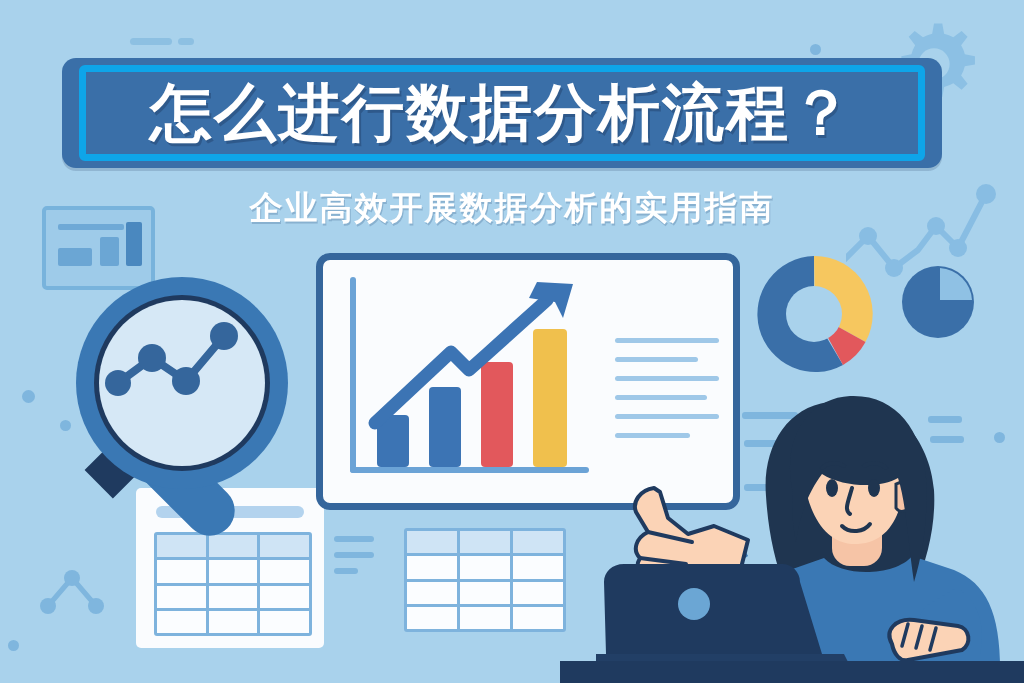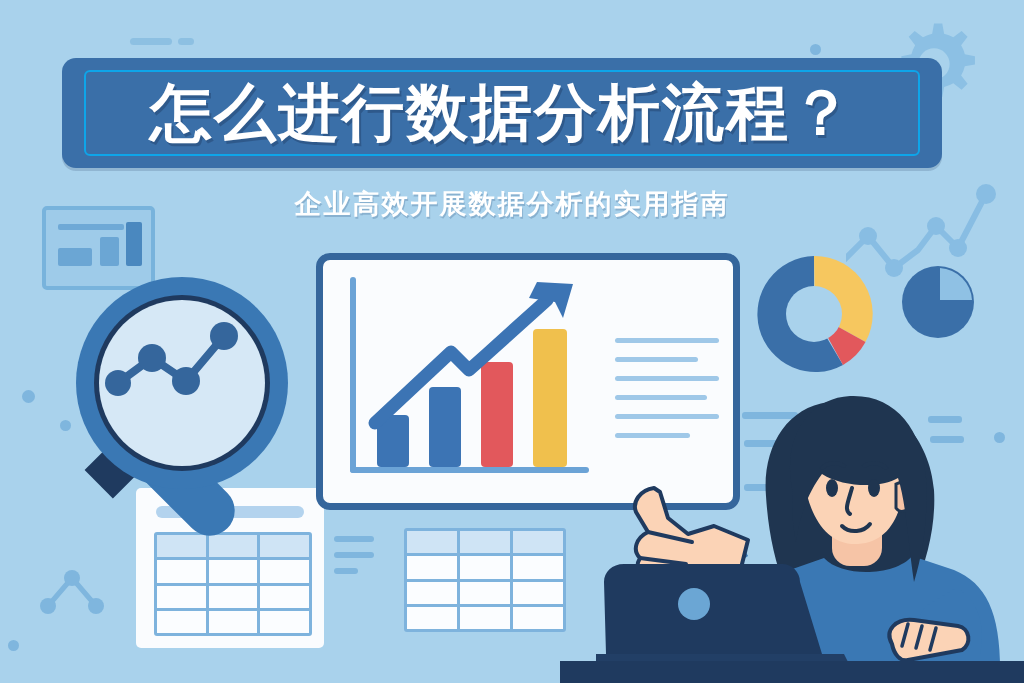--- a/index.html
+++ b/index.html
@@ -18,31 +18,31 @@
 
   
   #title-banner{
     left:62px;top:58px;width:880px;height:110px;
     background:#3a6fa8;border-radius:14px;
     box-shadow:0 3px 0 rgba(31,58,95,.18);
     display:flex;align-items:center;justify-content:center;
     z-index:8;
   }
   #title-inner{
-    width:832px;height:82px;border:2px solid #0ea5e9;border-radius:6px;
+    width:832px;height:82px;border:7px solid #0ea5e9;border-radius:6px;
     display:flex;align-items:center;justify-content:center;
   }
   #title-text{
     color:#ffffff;font-size:62px;font-weight:bold;letter-spacing:2px;
     line-height:1;white-space:nowrap;
     text-shadow:2px 3px 0 rgba(25,50,85,.35);
   }
   #subtitle{
     left:0;right:0;top:186px;text-align:center;z-index:8;
-    color:#ffffff;font-size:27px;font-weight:bold;letter-spacing:2px;
+    color:#ffffff;font-size:33px;font-weight:bold;letter-spacing:2px;
     text-shadow:1px 2px 0 rgba(40,80,125,.25);
   }
 
   
   #gear-icon{left:888px;top:18px;width:92px;height:92px;z-index:4;}
 
   
   #mini-dashboard{
     left:42px;top:206px;width:105px;height:76px;
     border:4px solid #78b3dc;border-radius:5px;background:#9ecbe9;z-index:5;

